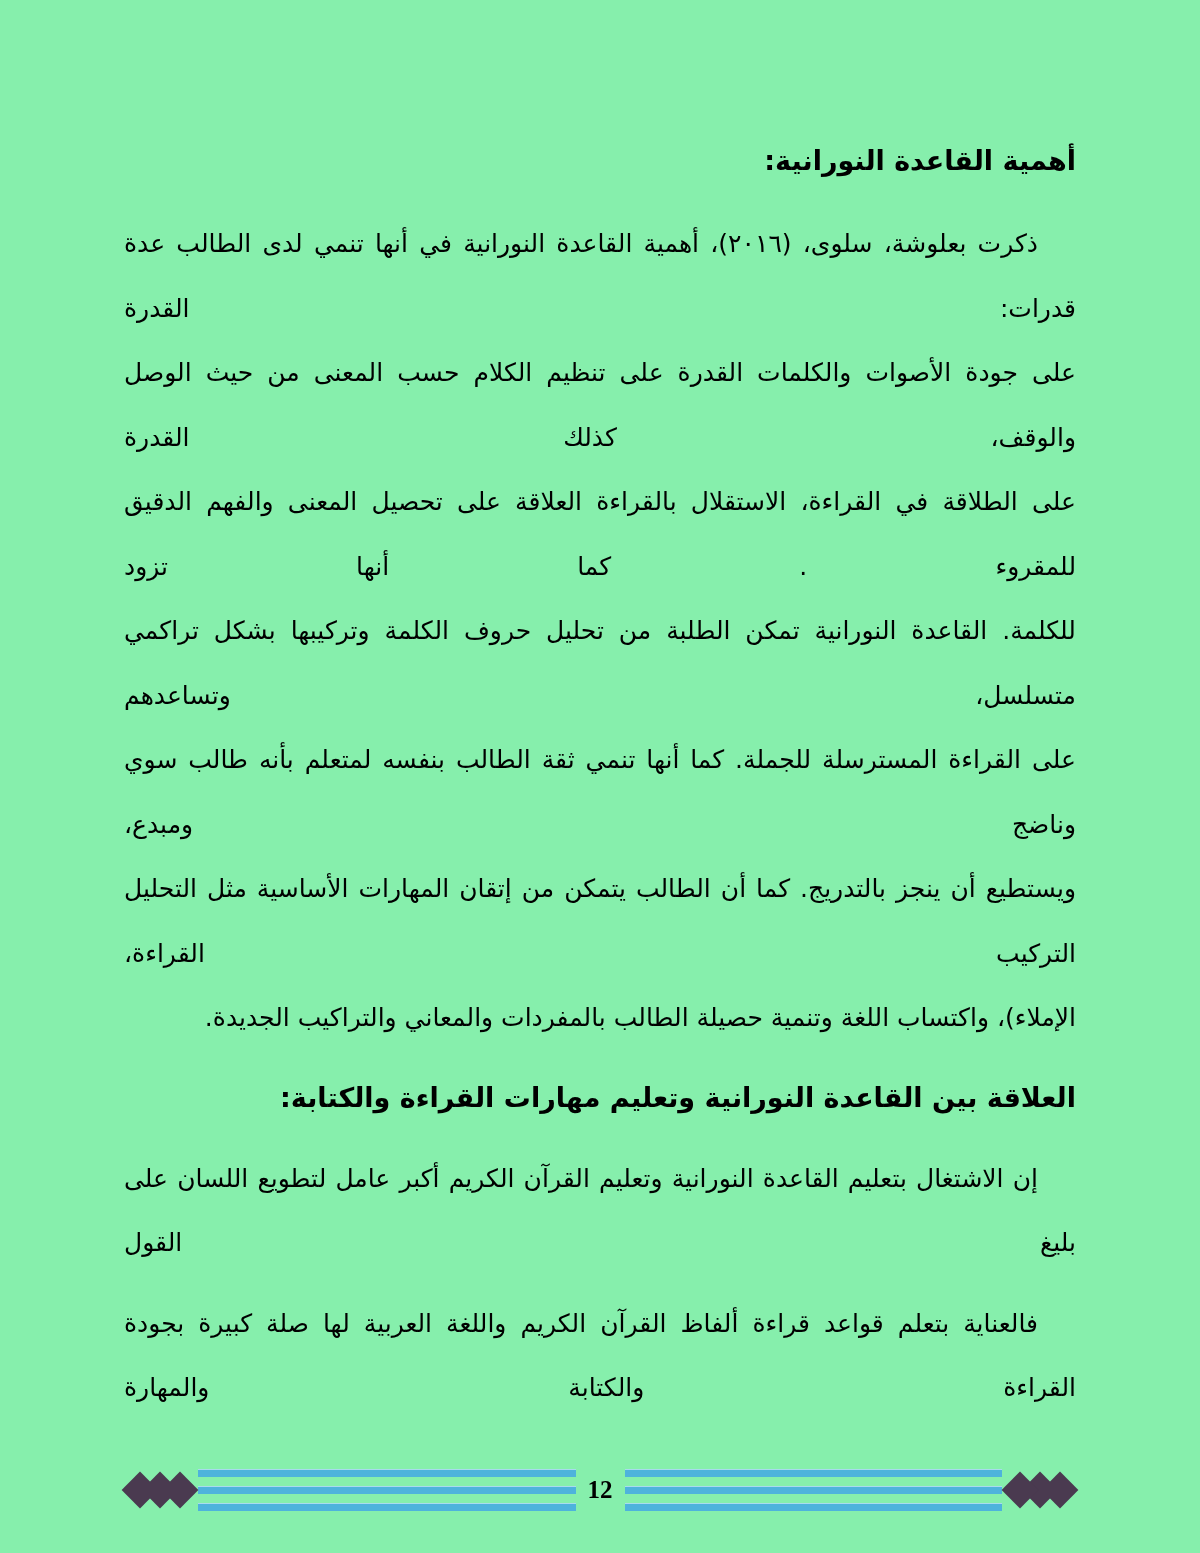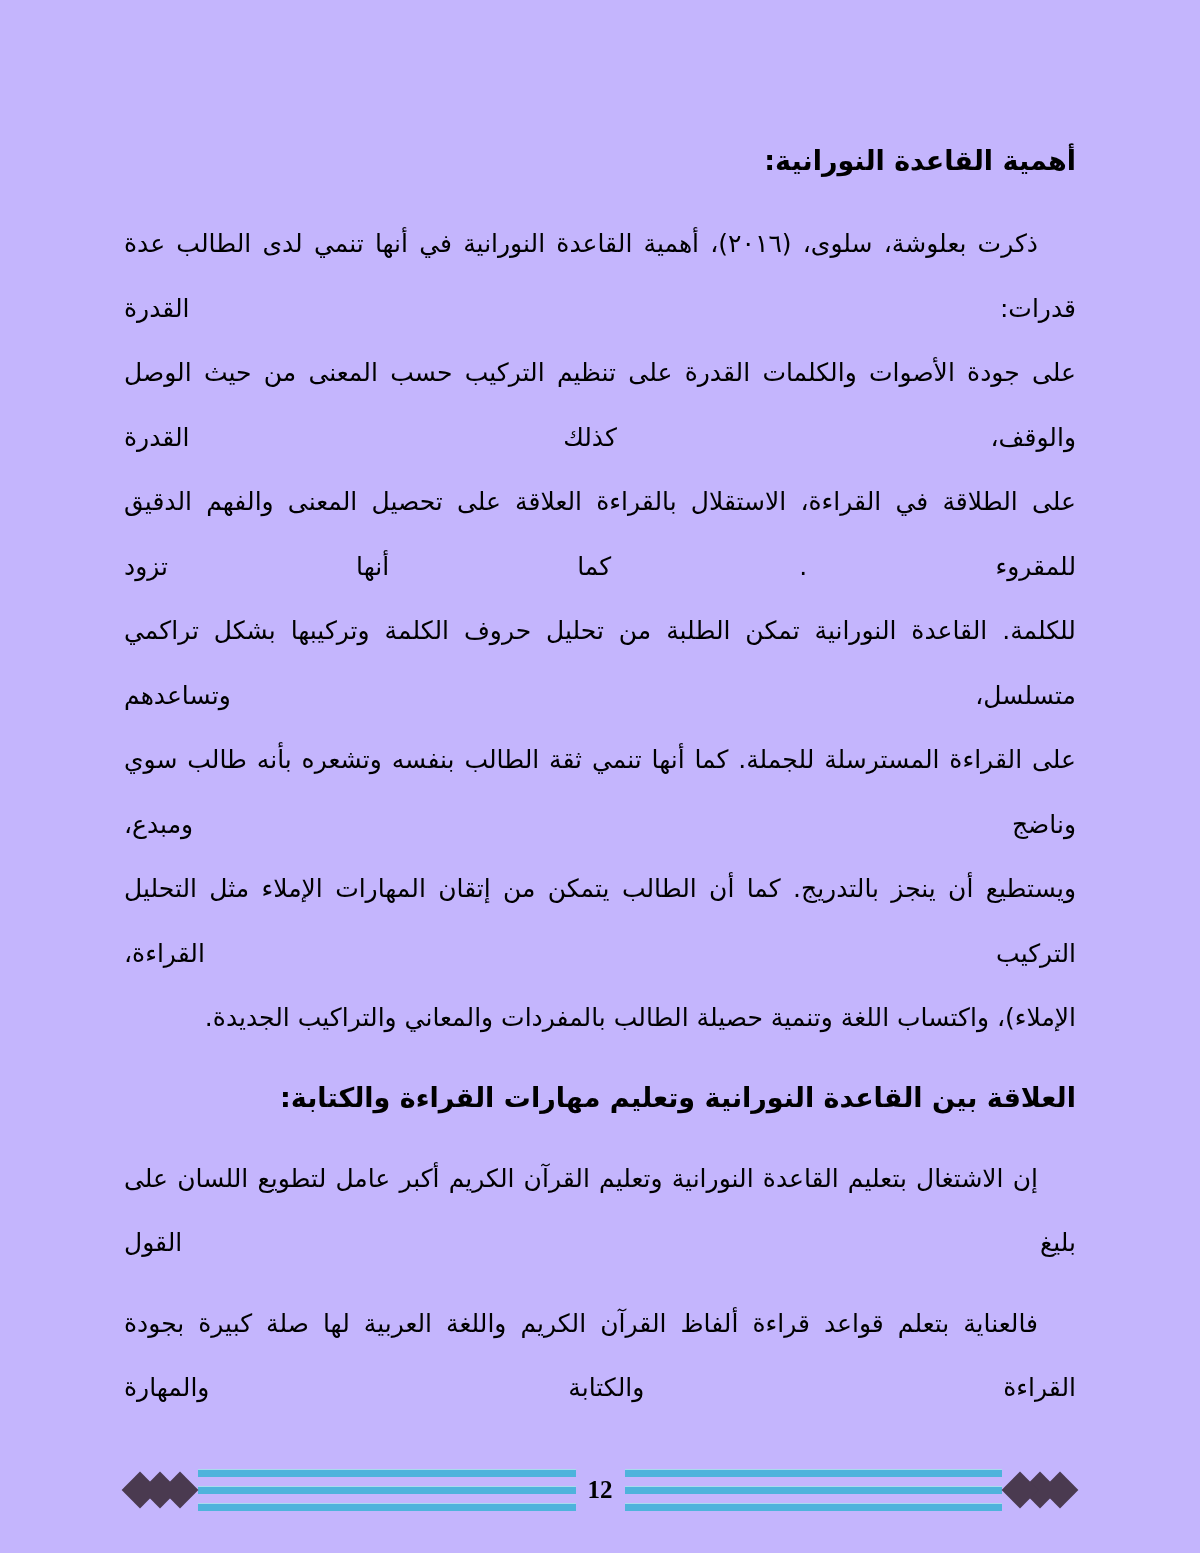--- a/index.html
+++ b/index.html
@@ -1,21 +1,21 @@
 <!DOCTYPE html>
 <html lang="ar" dir="rtl"><head>
 <meta charset="utf-8">
 <style>
   html, body { margin: 0; padding: 0; background: #e9e9e9; }
   .page {
     position: relative;
     width: 1200px;
     height: 1553px;
     margin: 0 auto;
-    background: #c4b5fd;
+    background: #86efac;
     direction: rtl;
     box-sizing: border-box;
     padding: 138px 124px 0 124px;
     font-family: "DejaVu Sans", sans-serif;
     color: #000000;
     overflow: hidden;
   }
   .heading {
     font-size: 27px;
     font-weight: bold;
@@ -70,25 +70,25 @@
 </style>
 </head>
 <body>
 
 <div class="page">
 
   <div class="heading">أهمية القاعدة النورانية:</div>
 
   <div class="para">
     <div class="line first">ذكرت بعلوشة، سلوى، (٢٠١٦)، أهمية القاعدة النورانية في أنها تنمي لدى الطالب عدة قدرات: القدرة</div>
-    <div class="line">على جودة الأصوات والكلمات القدرة على تنظيم التركيب حسب المعنى من حيث الوصل والوقف، كذلك القدرة</div>
+    <div class="line">على جودة الأصوات والكلمات القدرة على تنظيم الكلام حسب المعنى من حيث الوصل والوقف، كذلك القدرة</div>
     <div class="line">على الطلاقة في القراءة، الاستقلال بالقراءة العلاقة على تحصيل المعنى والفهم الدقيق للمقروء . كما أنها تزود</div>
     <div class="line">للكلمة. القاعدة النورانية تمكن الطلبة من تحليل حروف الكلمة وتركيبها بشكل تراكمي متسلسل، وتساعدهم</div>
-    <div class="line">على القراءة المسترسلة للجملة. كما أنها تنمي ثقة الطالب بنفسه وتشعره بأنه طالب سوي وناضج ومبدع،</div>
-    <div class="line">ويستطيع أن ينجز بالتدريج. كما أن الطالب يتمكن من إتقان المهارات الإملاء مثل التحليل التركيب القراءة،</div>
+    <div class="line">على القراءة المسترسلة للجملة. كما أنها تنمي ثقة الطالب بنفسه لمتعلم بأنه طالب سوي وناضج ومبدع،</div>
+    <div class="line">ويستطيع أن ينجز بالتدريج. كما أن الطالب يتمكن من إتقان المهارات الأساسية مثل التحليل التركيب القراءة،</div>
     <div class="line last">الإملاء)، واكتساب اللغة وتنمية حصيلة الطالب بالمفردات والمعاني والتراكيب الجديدة.</div>
   </div>
 
   <div class="heading second">العلاقة بين القاعدة النورانية وتعليم مهارات القراءة والكتابة:</div>
 
   <div class="para">
     <div class="line first">إن الاشتغال بتعليم القاعدة النورانية وتعليم القرآن الكريم أكبر  عامل لتطويع اللسان على بليغ القول</div>
   </div>
 
   <div class="para">

